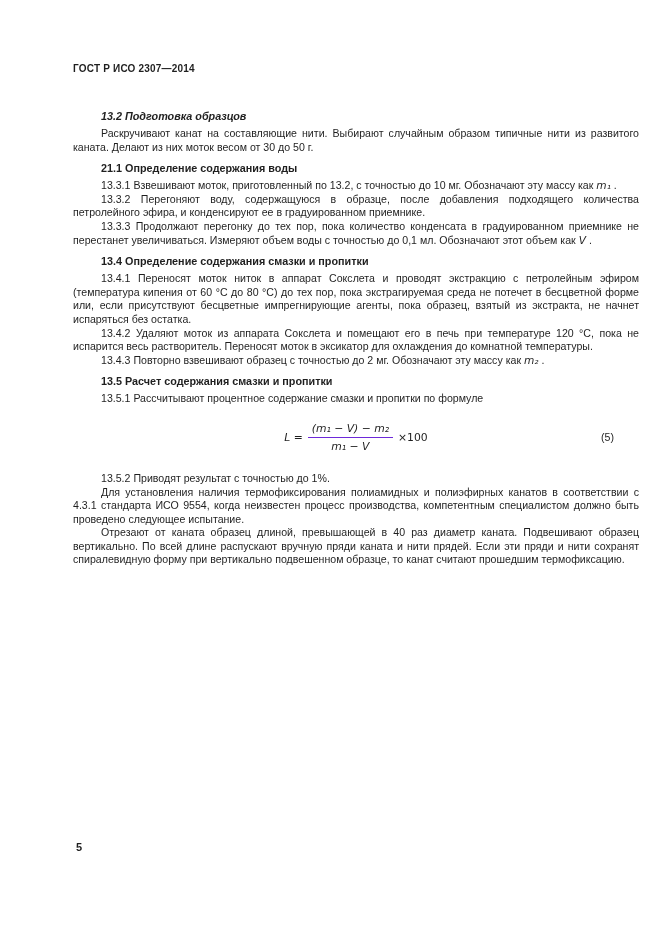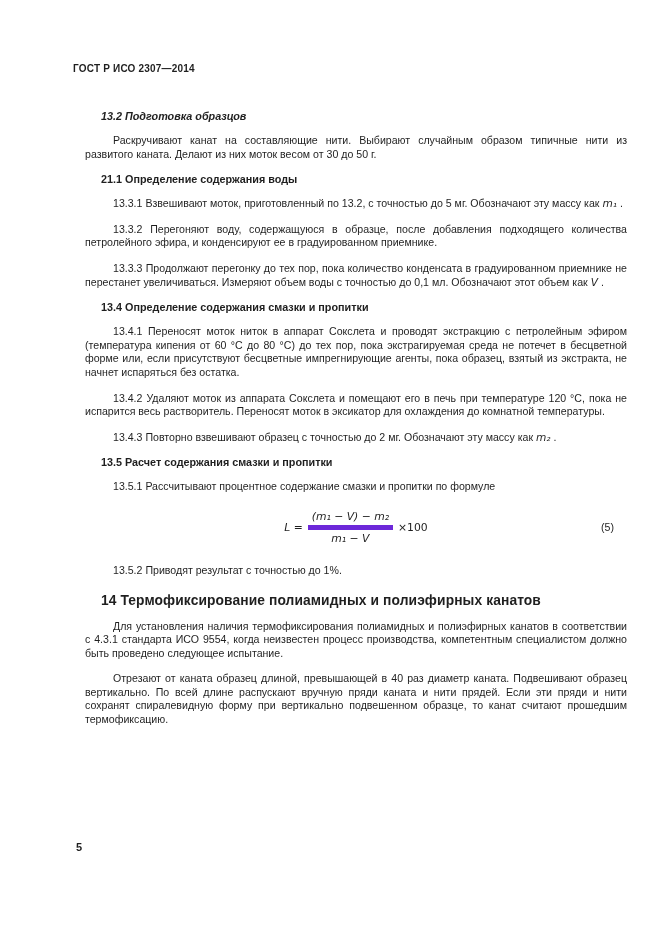--- a/index.html
+++ b/index.html
@@ -36,21 +36,21 @@
     font-size: 13.8px;
     font-weight: bold;
     margin: 15px 0 10px 28px;
     letter-spacing: 0.1px;
   }
   p.body {
     font-size: 10.6px;
     line-height: 13.6px;
     text-align: justify;
     text-indent: 28px;
-    margin: 12px;
+    margin: 0;
   }
   .var {
     font-style: italic;
     font-family: "DejaVu Sans", sans-serif;
   }
   .formula-row {
     position: relative;
     margin: 16px 0 19px 0;
     text-align: center;
     font-size: 10.8px;
@@ -61,21 +61,21 @@
     gap: 5px;
     font-family: "DejaVu Sans", sans-serif;
   }
   .f-lhs { font-style: italic; }
   .frac {
     display: inline-flex;
     flex-direction: column;
     text-align: center;
     font-style: italic;
   }
-  .frac .num { padding: 0 4px 2px 4px; border-bottom: 5px solid #6d28d9; }
+  .frac .num { padding: 0 4px 2px 4px; border-bottom: 1px solid #6d28d9; }
   .frac .den { padding: 2px 4px 0 4px; }
   .f-mult { font-style: normal; }
   .formula-number {
     position: absolute;
     right: 25px;
     top: 50%;
     transform: translateY(-50%);
     font-size: 10.6px;
     font-style: normal;
   }
@@ -93,21 +93,21 @@
 <div class="page">
 
   <div class="running-header">ГОСТ Р ИСО 2307—2014</div>
 
   <div class="content">
 
     <h3 class="sub first">13.2 Подготовка образцов</h3>
     <p class="body">Раскручивают канат на составляющие нити. Выбирают случайным образом типичные нити из развитого каната. Делают из них моток весом от 30 до 50 г.</p>
 
     <h3 class="sub">21.1 Определение содержания воды</h3>
-    <p class="body"><span>13.3.1 Взвешивают моток, приготовленный по 13.2, с точностью до 5 мг. Обозначают эту массу как </span><i class="var">m₁</i><span> .</span></p>
+    <p class="body"><span>13.3.1 Взвешивают моток, приготовленный по 13.2, с точностью до 10 мг. Обозначают эту массу как </span><i class="var">m₁</i><span> .</span></p>
     <p class="body">13.3.2 Перегоняют воду, содержащуюся в образце, после добавления подходящего количества петролейного эфира, и конденсируют ее в градуированном приемнике.</p>
     <p class="body"><span>13.3.3 Продолжают перегонку до тех пор, пока количество конденсата в градуированном приемнике не перестанет увеличиваться. Измеряют объем воды с точностью до 0,1 мл. Обозначают этот объем как </span><i class="var">V</i><span> .</span></p>
 
     <h3 class="sub">13.4 Определение содержания смазки и пропитки</h3>
     <p class="body">13.4.1 Переносят моток ниток в аппарат Сокслета и проводят экстракцию с петролейным эфиром (температура кипения от 60 °С до 80 °С) до тех пор, пока экстрагируемая среда не потечет в бесцветной форме или, если присутствуют бесцветные импрегнирующие агенты, пока образец, взятый из экстракта, не начнет испаряться без остатка.</p>
     <p class="body">13.4.2 Удаляют моток из аппарата Сокслета и помещают его в печь при температуре 120 °С, пока не испарится весь растворитель. Переносят моток в эксикатор для охлаждения до комнатной температуры.</p>
     <p class="body"><span>13.4.3 Повторно взвешивают образец с точностью до 2 мг. Обозначают эту массу как </span><i class="var">m₂</i><span> .</span></p>
 
     <h3 class="sub">13.5 Расчет содержания смазки и пропитки</h3>
     <p class="body">13.5.1 Рассчитывают процентное содержание смазки и пропитки по формуле</p>
@@ -119,21 +119,20 @@
           <span class="num">(m₁ − V) − m₂</span>
           <span class="den">m₁ − V</span>
         </span>
         <span class="f-mult">×100</span>
       </span>
       <span class="formula-number">(5)</span>
     </div>
 
     <p class="body">13.5.2 Приводят результат с точностью до 1%.</p>
 
-    <h2 class="chapter">14 Термофиксирование полиамидных и полиэфирных канатов</h2>
     <p class="body">Для установления наличия термофиксирования полиамидных и полиэфирных канатов в соответствии с 4.3.1 стандарта ИСО 9554, когда неизвестен процесс производства, компетентным специалистом должно быть проведено следующее испытание.</p>
     <p class="body">Отрезают от каната образец длиной, превышающей в 40 раз диаметр каната. Подвешивают образец вертикально. По всей длине распускают вручную пряди каната и нити прядей. Если эти пряди и нити сохранят спиралевидную форму при вертикально подвешенном образце, то канат считают прошедшим термофиксацию.</p>
 
   </div>
 
   <div class="page-number">5</div>
 
 </div>
 
 </body></html>

